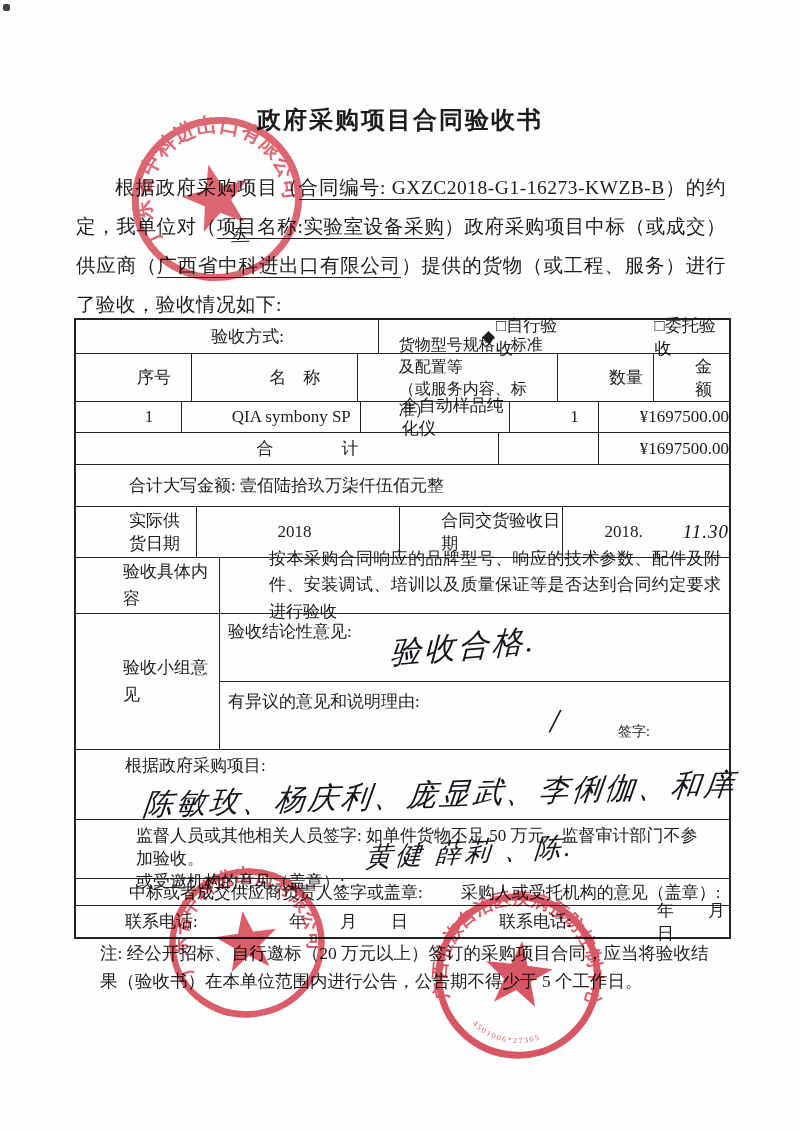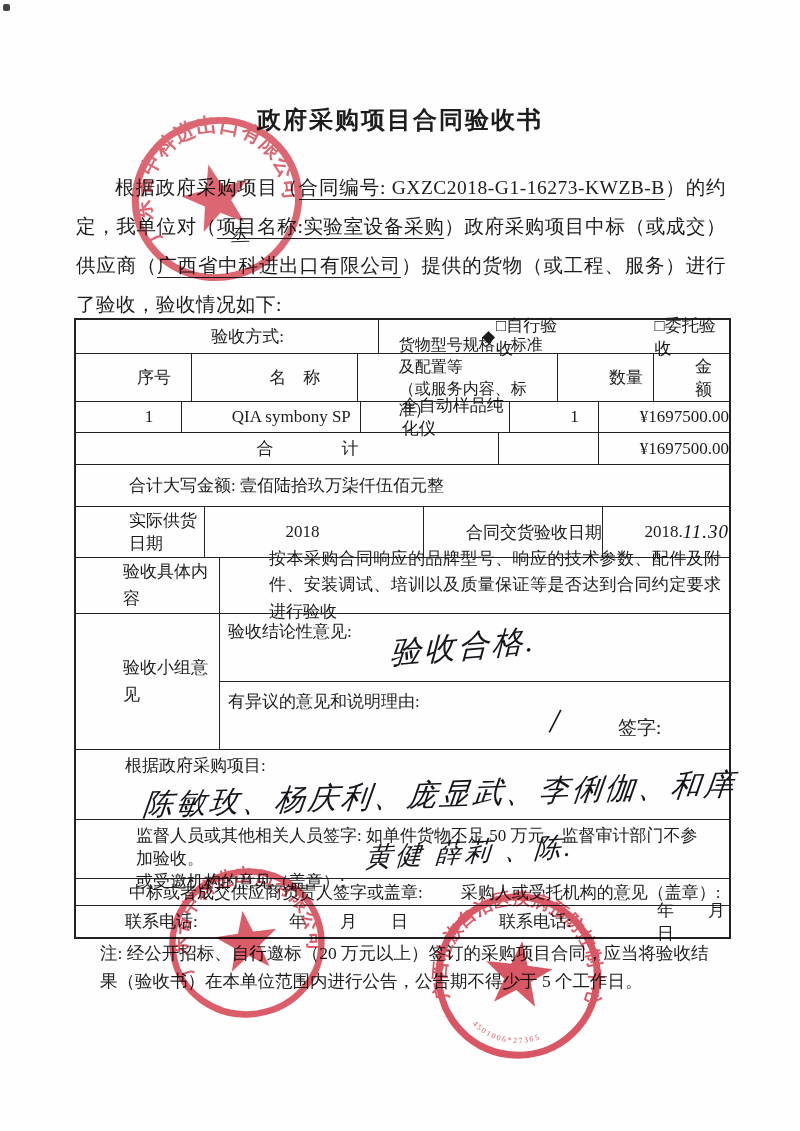--- a/index.html
+++ b/index.html
@@ -29,21 +29,21 @@
   .left{justify-content:flex-start;}
   .pad{padding-left:12px;padding-right:6px;}
   .small{font-size:16px;}
   .hdr2{flex-direction:column;line-height:1.35;}
 
   
   .hand{font-style:italic;color:#15151c;letter-spacing:3px;
         font-family:"Liberation Serif","DejaVu Serif",serif;}
   #concl-hand{position:absolute;left:170px;top:12px;font-size:31px;transform:rotate(-5deg) skewX(-6deg);}
   #slash{position:absolute;left:330px;top:18px;font-size:36px;transform:rotate(8deg);font-style:normal;}
-  #sign-label{position:absolute;left:398px;bottom:8px;font-size:19px;}
+  #sign-label{position:absolute;left:398px;bottom:8px;font-size:14px;}
   #members-hand{position:absolute;left:26px;top:24px;width:620px;font-size:30px;
                 transform:rotate(-2deg) skewX(-8deg);white-space:nowrap;}
   #invited-hand{position:absolute;left:248px;top:14px;font-size:27px;transform:rotate(-3deg) skewX(-7deg);white-space:nowrap;}
   .date-hand{font-size:19px;letter-spacing:1px;}
 
   
   .wraplbl{align-items:center;justify-content:flex-start;padding:4px 6px;line-height:1.55;}
 
   
   .abs{position:absolute;top:0;height:100%;display:flex;align-items:center;font-size:17px;}
@@ -108,21 +108,21 @@
     </div>
 
     <div class="tr" style="height:42px;">
       <div class="td left pad" style="flex:1;">合计大写金额: 壹佰陆拾玖万柒仟伍佰元整</div>
     </div>
 
     <div class="tr" style="height:51px;">
       <div class="td left pad" style="width:109px;">实际供货日期</div>
       <div class="td left" style="width:222px;padding-left:40px;">2018</div>
       <div class="td" style="width:181px;">合同交货验收日期</div>
-      <div class="td" style="flex:1;">
+      <div class="td" style="flex:1;gap:40px;">
         <span>2018.</span>
         <span class="hand date-hand">11.30</span>
       </div>
     </div>
 
     <div class="tr" style="height:56px;">
       <div class="td wraplbl" style="width:103px;">验收具体内容</div>
       <div class="td left" style="flex:1;padding:4px 8px;line-height:1.55;text-align:justify;">按本采购合同响应的品牌型号、响应的技术参数、配件及附件、安装调试、培训以及质量保证等是否达到合同约定要求进行验收</div>
     </div>
 

